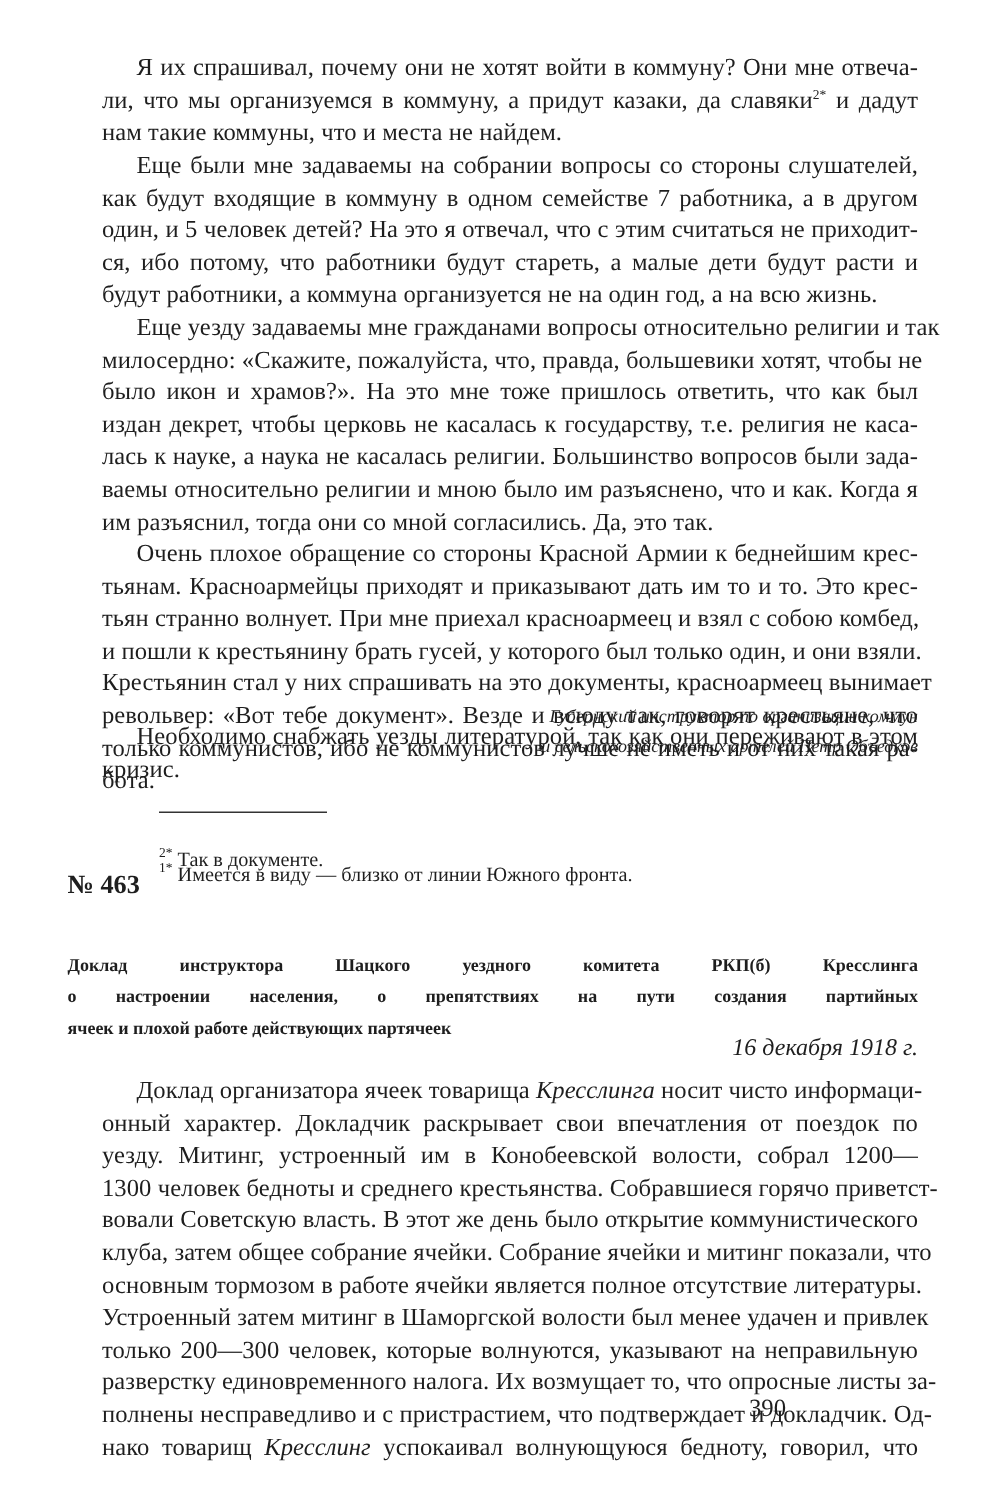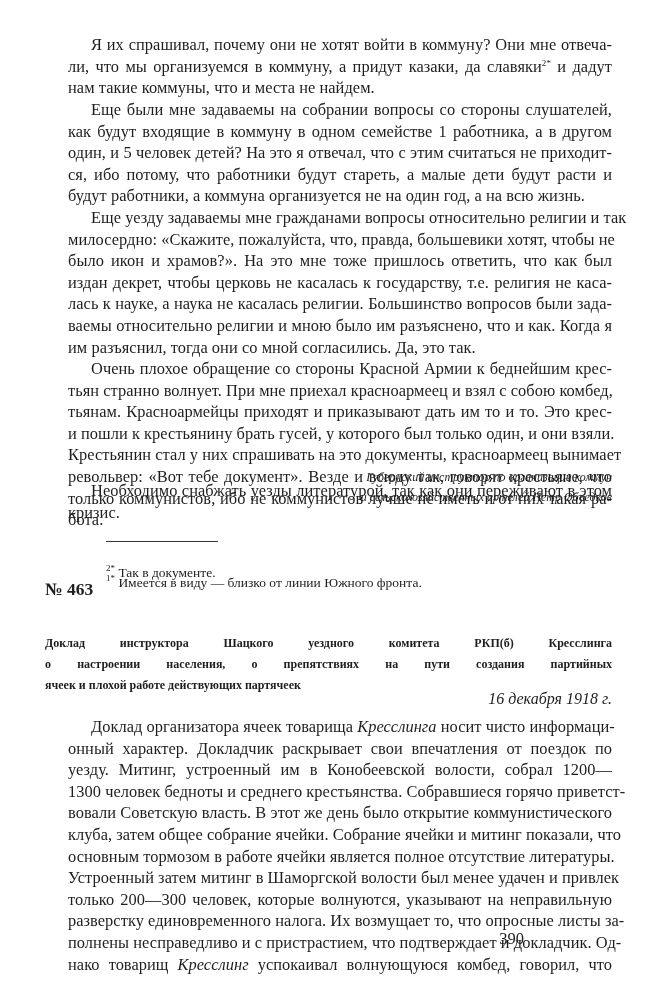--- a/index.html
+++ b/index.html
@@ -35,40 +35,40 @@
 <div class="page">
 
   <div class="block para" style="top:34px;">
     <span class="line indent">Я их спрашивал, почему они не хотят войти в коммуну? Они мне отвеча-</span>
     <span class="line"><span>ли, что мы организуемся в коммуну, а придут казаки, да славяки</span><sup>2*</sup><span> и дадут</span></span>
     <span class="line last">нам такие коммуны, что и места не найдем.</span>
   </div>
 
   <div class="block para" style="top:99px;">
     <span class="line indent">Еще были мне задаваемы на собрании вопросы со стороны слушателей,</span>
-    <span class="line">как будут входящие в коммуну в одном семействе 1 работника, а в другом</span>
+    <span class="line">как будут входящие в коммуну в одном семействе 7 работника, а в другом</span>
     <span class="line">один, и 5 человек детей? На это я отвечал, что с этим считаться не приходит-</span>
     <span class="line">ся, ибо потому, что работники будут стареть, а малые дети будут расти и</span>
     <span class="line last">будут работники, а коммуна организуется не на один год, а на всю жизнь.</span>
   </div>
 
   <div class="block para" style="top:207px;">
     <span class="line indent">Еще уезду задаваемы мне гражданами вопросы относительно религии и так</span>
     <span class="line">милосердно: «Скажите, пожалуйста, что, правда, большевики хотят, чтобы не</span>
     <span class="line">было икон и храмов?». На это мне тоже пришлось ответить, что как был</span>
     <span class="line">издан декрет, чтобы церковь не касалась к государству, т.е. религия не каса-</span>
     <span class="line">лась к науке, а наука не касалась религии. Большинство вопросов были зада-</span>
     <span class="line">ваемы относительно религии и мною было им разъяснено, что и как. Когда я</span>
     <span class="line last">им разъяснил, тогда они со мной согласились. Да, это так.</span>
   </div>
 
   <div class="block para" style="top:358px;">
     <span class="line indent">Очень плохое обращение со стороны Красной Армии к беднейшим крес-</span>
+    <span class="line">тьянам. Красноармейцы приходят и приказывают дать им то и то. Это крес-</span>
     <span class="line">тьян странно волнует. При мне приехал красноармеец и взял с собою комбед,</span>
-    <span class="line">тьянам. Красноармейцы приходят и приказывают дать им то и то. Это крес-</span>
     <span class="line">и пошли к крестьянину брать гусей, у которого был только один, и они взяли.</span>
     <span class="line">Крестьянин стал у них спрашивать на это документы, красноармеец вынимает</span>
     <span class="line">револьвер: «Вот тебе документ». Везде и всюду так, говорят крестьяне, что</span>
     <span class="line">только коммунистов, ибо не коммунистов лучше не иметь и от них такая ра-</span>
     <span class="line last">бота.</span>
   </div>
 
   <div class="block para" style="top:433px;margin-top:47px;">
     <span class="line indent">Необходимо снабжать уезды литературой, так как они переживают в этом</span>
     <span class="line last">кризис.</span>
@@ -106,18 +106,18 @@
     <span class="line">онный характер. Докладчик раскрывает свои впечатления от поездок по</span>
     <span class="line">уезду. Митинг, устроенный им в Конобеевской волости, собрал 1200—</span>
     <span class="line">1300 человек бедноты и среднего крестьянства. Собравшиеся горячо приветст-</span>
     <span class="line">вовали Советскую власть. В этот же день было открытие коммунистического</span>
     <span class="line">клуба, затем общее собрание ячейки. Собрание ячейки и митинг показали, что</span>
     <span class="line">основным тормозом в работе ячейки является полное отсутствие литературы.</span>
     <span class="line">Устроенный затем митинг в Шаморгской волости был менее удачен и привлек</span>
     <span class="line">только 200—300 человек, которые волнуются, указывают на неправильную</span>
     <span class="line">разверстку единовременного налога. Их возмущает то, что опросные листы за-</span>
     <span class="line">полнены несправедливо и с пристрастием, что подтверждает и докладчик. Од-</span>
-    <span class="line"><span>нако товарищ </span><span class="it">Кресслинг</span><span> успокаивал волнующуюся комбед, говорил, что</span></span>
+    <span class="line"><span>нако товарищ </span><span class="it">Кресслинг</span><span> успокаивал волнующуюся бедноту, говорил, что</span></span>
   </div>
 
   <div class="pagenum" style="top:929px;">390</div>
 
 </div>
 
 </body></html>

